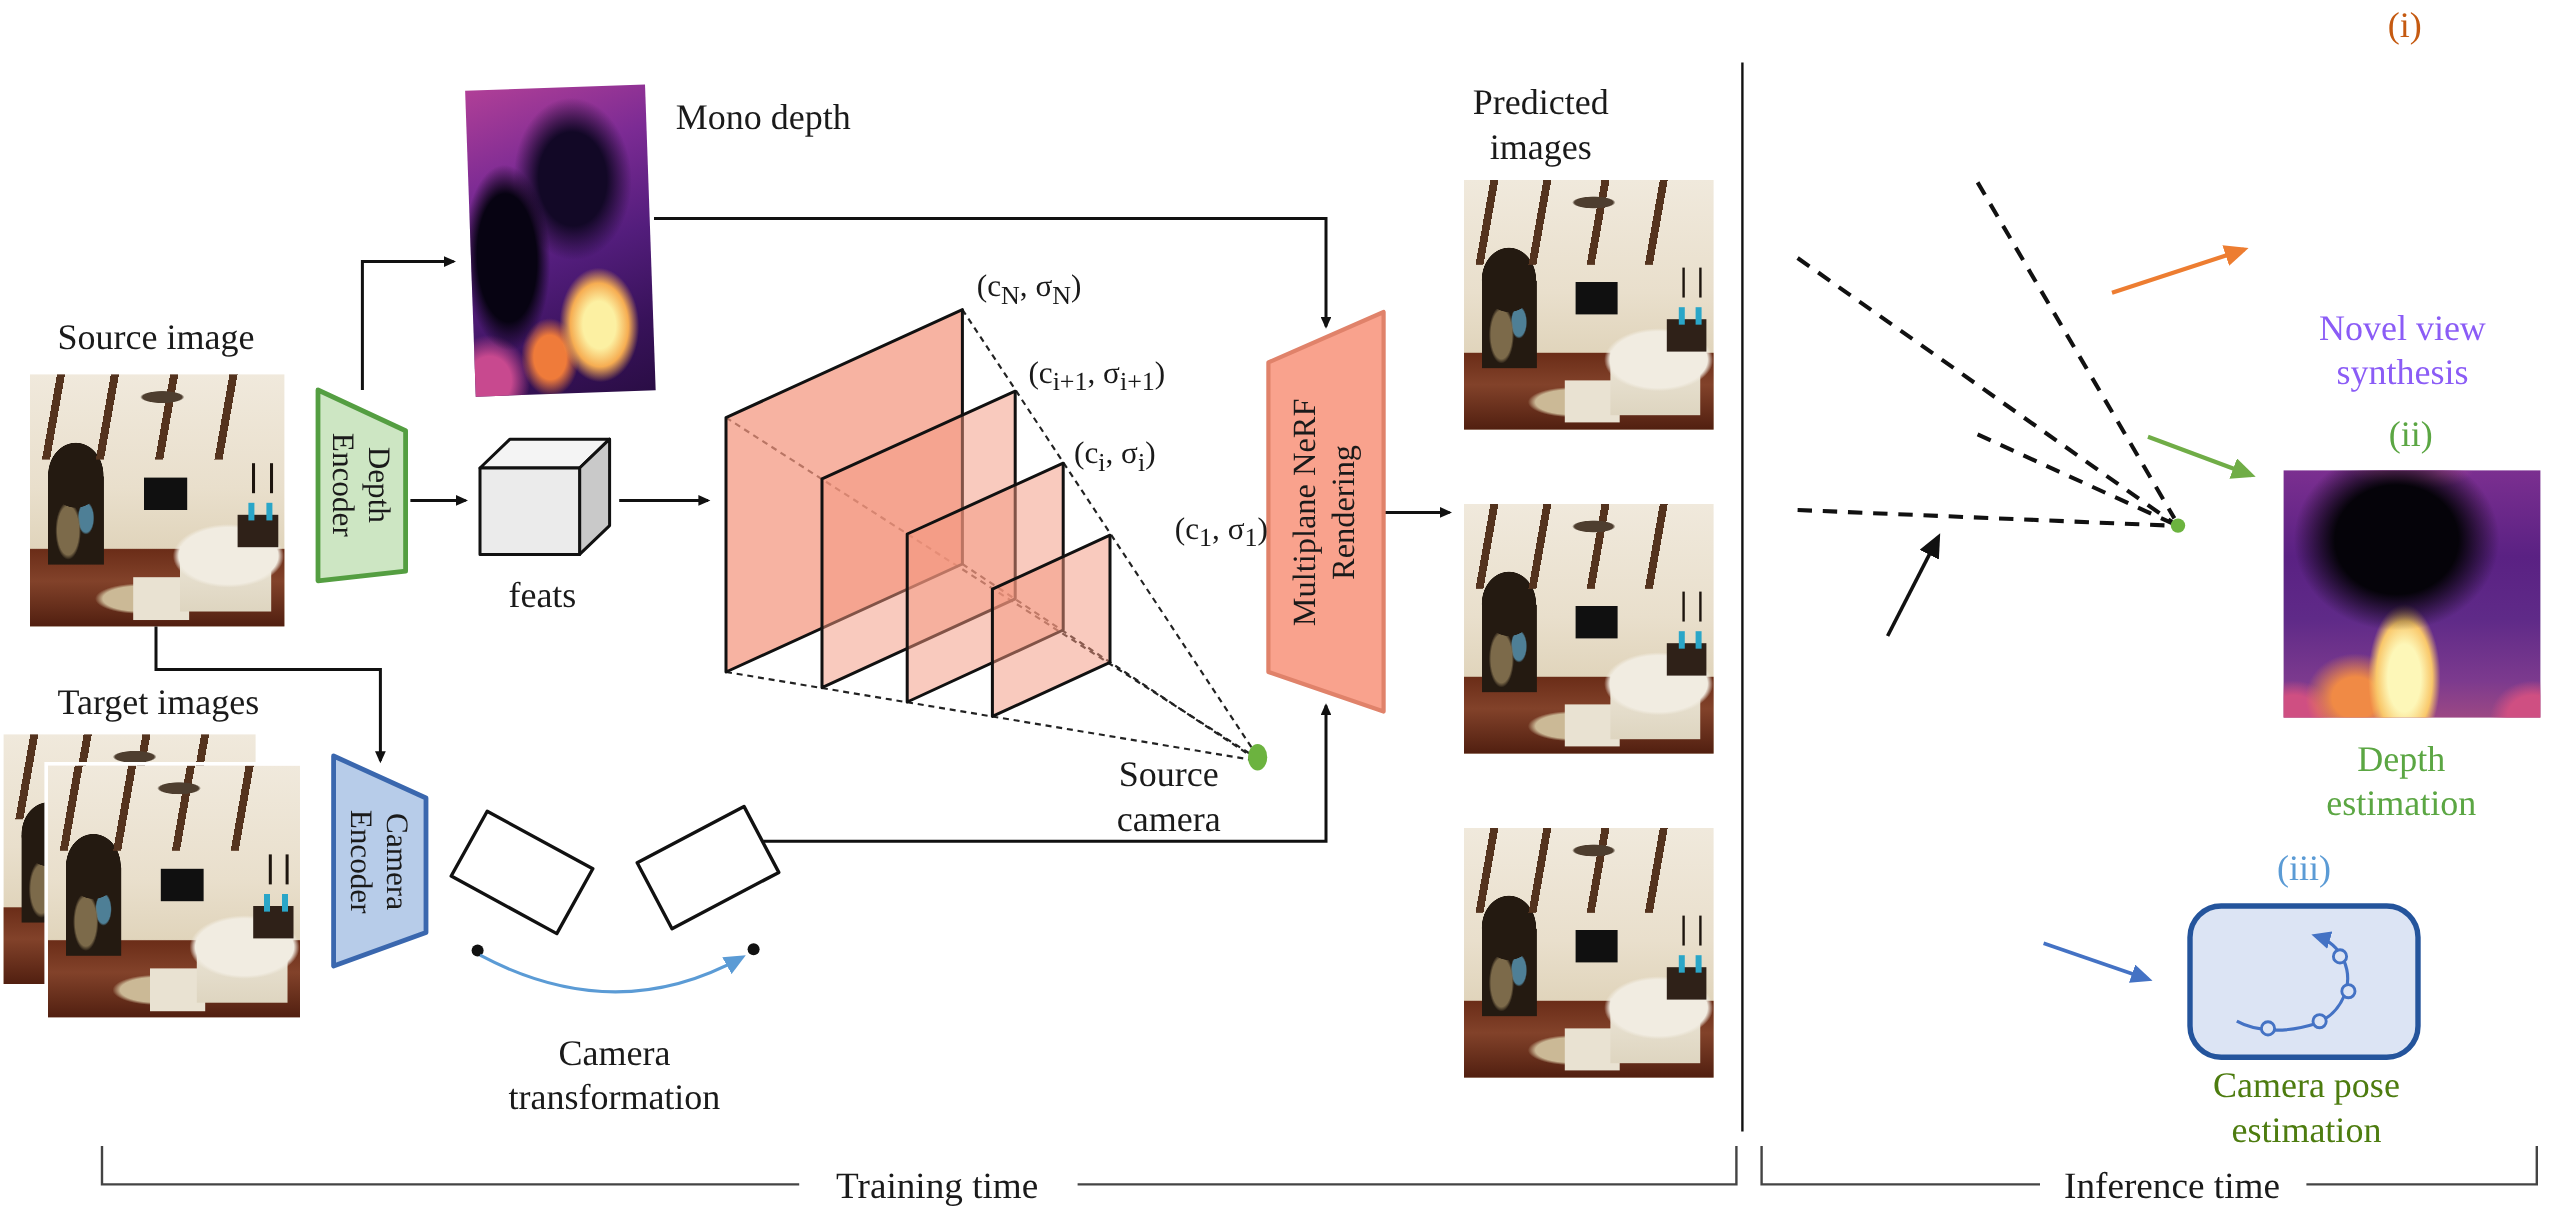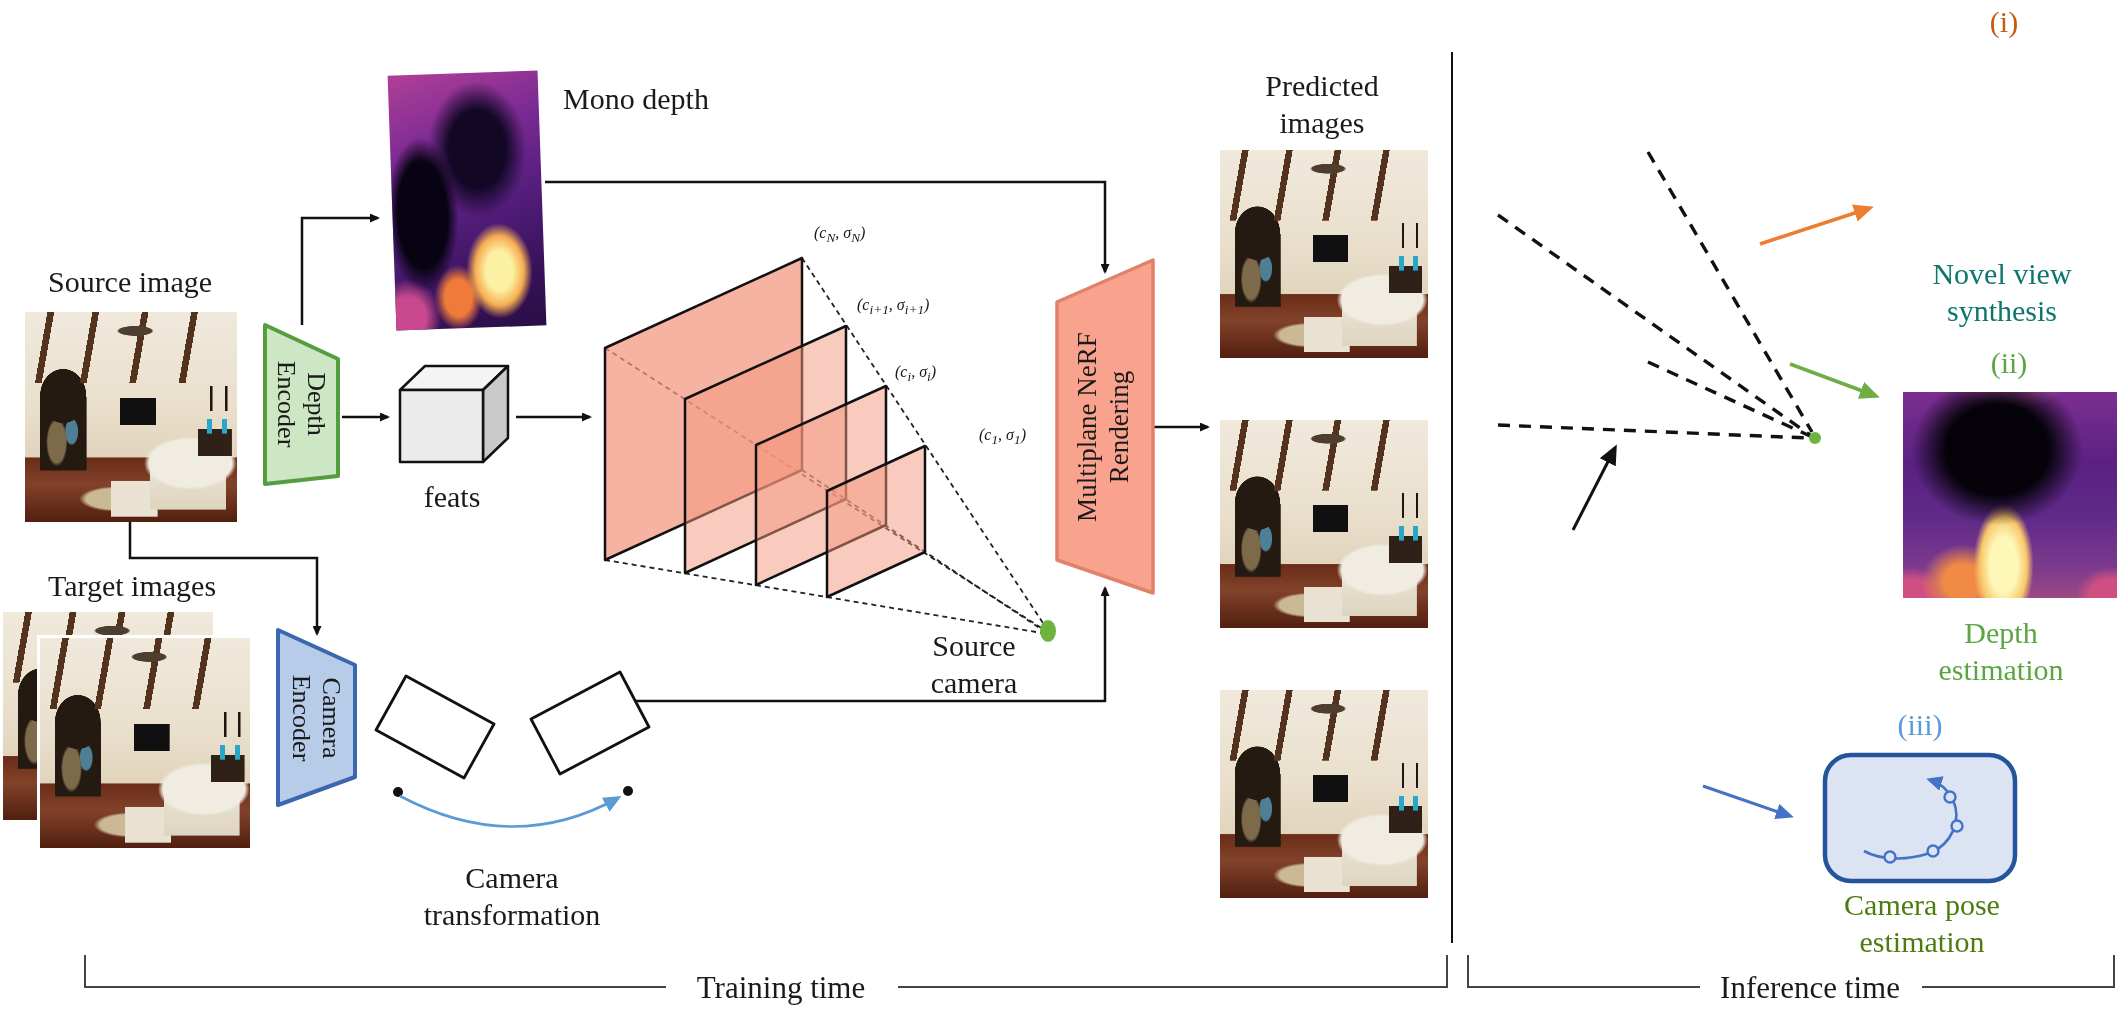--- a/index.html
+++ b/index.html
@@ -3,21 +3,21 @@
 <meta charset="utf-8">
 <style>
   html,body{margin:0;padding:0;background:#fff;}
   #canvas{
     position:relative; width:2128px; height:1014px; background:#ffffff;
     font-family:"Liberation Serif","DejaVu Serif",serif; color:#1a1a1a; overflow:hidden;
   }
   .photo{position:absolute; z-index:1;}
   .lbl{position:absolute; transform:translate(-50%,-50%); text-align:center;
        font-size:30px; line-height:1.22; white-space:nowrap; z-index:3;}
-  .plbl{position:absolute; font-style:italic; font-size:16px; white-space:nowrap; z-index:3;text-align:center;}
+  .plbl{position:absolute; font-size:26px; white-space:nowrap; z-index:3;text-align:center;}
   .rot90{transform:translate(-50%,-50%) rotate(90deg); font-size:26px; line-height:1.15;}
   .rotm90{transform:translate(-50%,-50%) rotate(-90deg); font-size:27px; line-height:1.18;}
   .brace-lbl{font-size:31px;}
   #overlay{position:absolute; left:0; top:0; z-index:2;}
 
   
   .lr-art{
     background:
       radial-gradient(ellipse 14% 4% at 52% 9%, #4e3e2f 0 55%, rgba(0,0,0,0) 62%),
       linear-gradient(100deg, rgba(0,0,0,0) 0 10%, #54331e 10% 13%, rgba(0,0,0,0) 13% 30%,
@@ -228,30 +228,30 @@
   <div class="plbl" style="left:931px; top:426px;margin-left:48px;">(c<sub>1</sub>, σ<sub>1</sub>)</div>
 
   <div class="lbl" style="left:974px; top:665px;">
     <div>Source</div>
     <div>camera</div>
   </div>
   <div class="lbl" style="left:512px; top:897px;">
     <div>Camera</div>
     <div>transformation</div>
   </div>
-  <div class="lbl" style="left:1322px; top:105px;">
+  <div class="lbl" style="left:1284px; top:105px;">
     <div>Predicted</div>
     <div>images</div>
   </div>
 
   <div class="lbl brace-lbl" style="left:781px; top:988px;text-align:center;">Training time</div>
   <div class="lbl brace-lbl" style="left:1810px; top:988px;">Inference time</div>
 
   <div class="lbl" style="left: 2004px; top: 22px; color: rgb(197, 90, 17);">(i)</div>
-  <div class="lbl" style="left: 2002px; top: 293px; color: #0f766e;">
+  <div class="lbl" style="left: 2002px; top: 293px; color: #8b5cf6;">
     <div>Novel view</div>
     <div>synthesis</div>
   </div>
 
   <div class="lbl" style="left: 2009px; top: 363px; color: rgb(91, 166, 67);">(ii)</div>
   <div class="lbl" style="left: 2001px; top: 652px; color: rgb(91, 166, 67);">
     <div>Depth</div>
     <div>estimation</div>
   </div>
 

